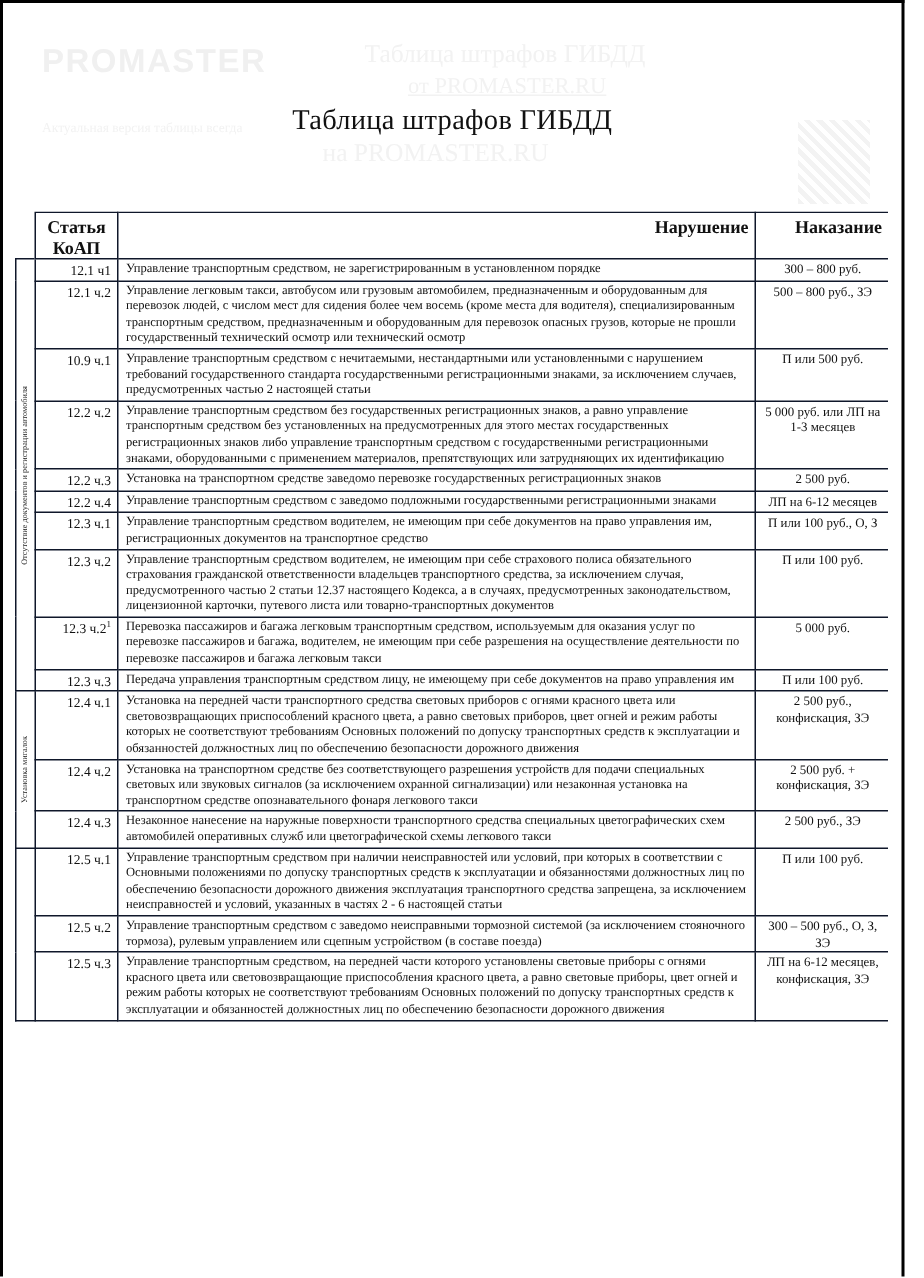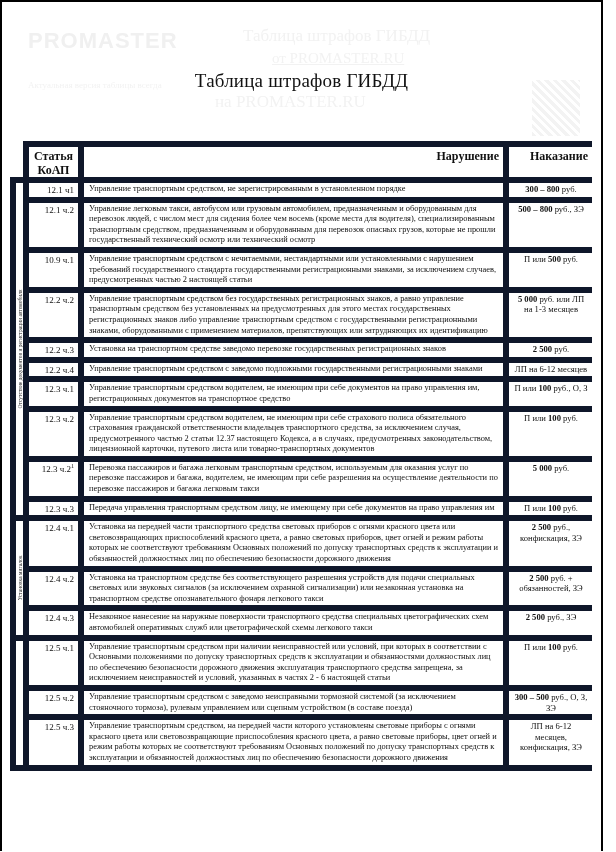--- a/index.html
+++ b/index.html
@@ -12,36 +12,36 @@
   .wm-logo { left: 28px; top: 28px; width: 140px; height: 36px; font: bold 22px "Liberation Sans", sans-serif; color: #f0f0f0; letter-spacing: 1px; }
   .wm-title { left: 243px; top: 26px; font-size: 17px; }
   .wm-site { left: 272px; top: 50px; font-size: 15px; text-decoration: underline; }
   .wm-text { left: 28px; top: 80px; font-size: 9px; line-height: 11px; }
   .wm-site2 { left: 215px; top: 92px; font-size: 17px; }
   .wm-qr { left: 532px; top: 80px; width: 48px; height: 56px; background: repeating-linear-gradient(45deg,#f3f3f3 0 3px,#fff 3px 6px); }
   .doc-title { position: absolute; left: 0; width: 603px; top: 70px; text-align: center; font-size: 19px; letter-spacing: 0.2px; }
 
   .tbl-wrap { position: absolute; left: 10px; top: 141px; width: 582px; height: 680px; overflow: hidden; }
   table { border-collapse: collapse; width: 582px; table-layout: fixed; font-size: 8.4px; line-height: 10.6px; }
-  td, th { border: 6px solid #0f172a; vertical-align: top; padding: 1px 4px 1px 5px; }
+  td, th { border: 1px solid #0f172a; vertical-align: top; padding: 1px 4px 1px 5px; }
   col.c-side { width: 13px; }
   col.c-art { width: 55px; }
   col.c-viol { width: 425px; }
   col.c-pen { width: 89px; }
   th { font-weight: bold; font-size: 12px; line-height: 14px; padding-top: 2px; }
   th.h-art { text-align: center; padding: 2px 1px 0 1px; }
   th.h-viol { text-align: right; }
   th.h-pen { text-align: right; }
   th.h-side { border-top: none; border-left: none; border-bottom: none; }
   td.art { text-align: right; padding-top: 2px; font-size: 9px; }
   td.pen { text-align: center; font-size: 8.6px; }
   td.side { padding: 0; position: relative; }
   td.side .vlabel { position: absolute; left: 50%; top: 50%; transform: translate(-50%, -50%) rotate(-90deg);
                     white-space: nowrap; font-size: 5.5px; line-height: 6px; color: #222; }
-  b { font-weight: bold; }
+  b { font-weight: normal; }
   sup { font-size: 6px; vertical-align: super; line-height: 0; }
 </style>
 </head>
 <body>
 
 <div class="page-frame"></div>
 
 <div class="watermark wm-logo">PROMASTER</div>
 <div class="watermark wm-title">Таблица штрафов ГИБДД</div>
 <div class="watermark wm-site">от PROMASTER.RU</div>
@@ -125,21 +125,21 @@
           <td class="side" rowspan="3">
             <div class="vlabel">Установка мигалок</div>
           </td>
           <td class="art"><span>12.4 ч.1</span></td>
           <td class="viol">Установка на передней части транспортного средства световых приборов с огнями красного цвета или световозвращающих приспособлений красного цвета, а равно световых приборов, цвет огней и режим работы которых не соответствуют требованиям Основных положений по допуску транспортных средств к эксплуатации и обязанностей должностных лиц по обеспечению безопасности дорожного движения</td>
           <td class="pen"><b>2 500</b><span> руб., конфискация, ЗЭ</span></td>
         </tr>
         <tr>
           <td class="art"><span>12.4 ч.2</span></td>
           <td class="viol">Установка на транспортном средстве без соответствующего разрешения устройств для подачи специальных световых или звуковых сигналов (за исключением охранной сигнализации) или незаконная установка на транспортном средстве опознавательного фонаря легкового такси</td>
-          <td class="pen"><b>2 500</b><span> руб. + обязанностей, ЗЭ</span></td>
+          <td class="pen"><b>2 500</b><span> руб. + конфискация, ЗЭ</span></td>
         </tr>
         <tr>
           <td class="art"><span>12.4 ч.3</span></td>
           <td class="viol">Незаконное нанесение на наружные поверхности транспортного средства специальных цветографических схем автомобилей оперативных служб или цветографической схемы легкового такси</td>
           <td class="pen"><b>2 500</b><span> руб., ЗЭ</span></td>
         </tr>
         <tr>
           <td class="side" rowspan="3">
             <div class="vlabel"></div>
           </td>

